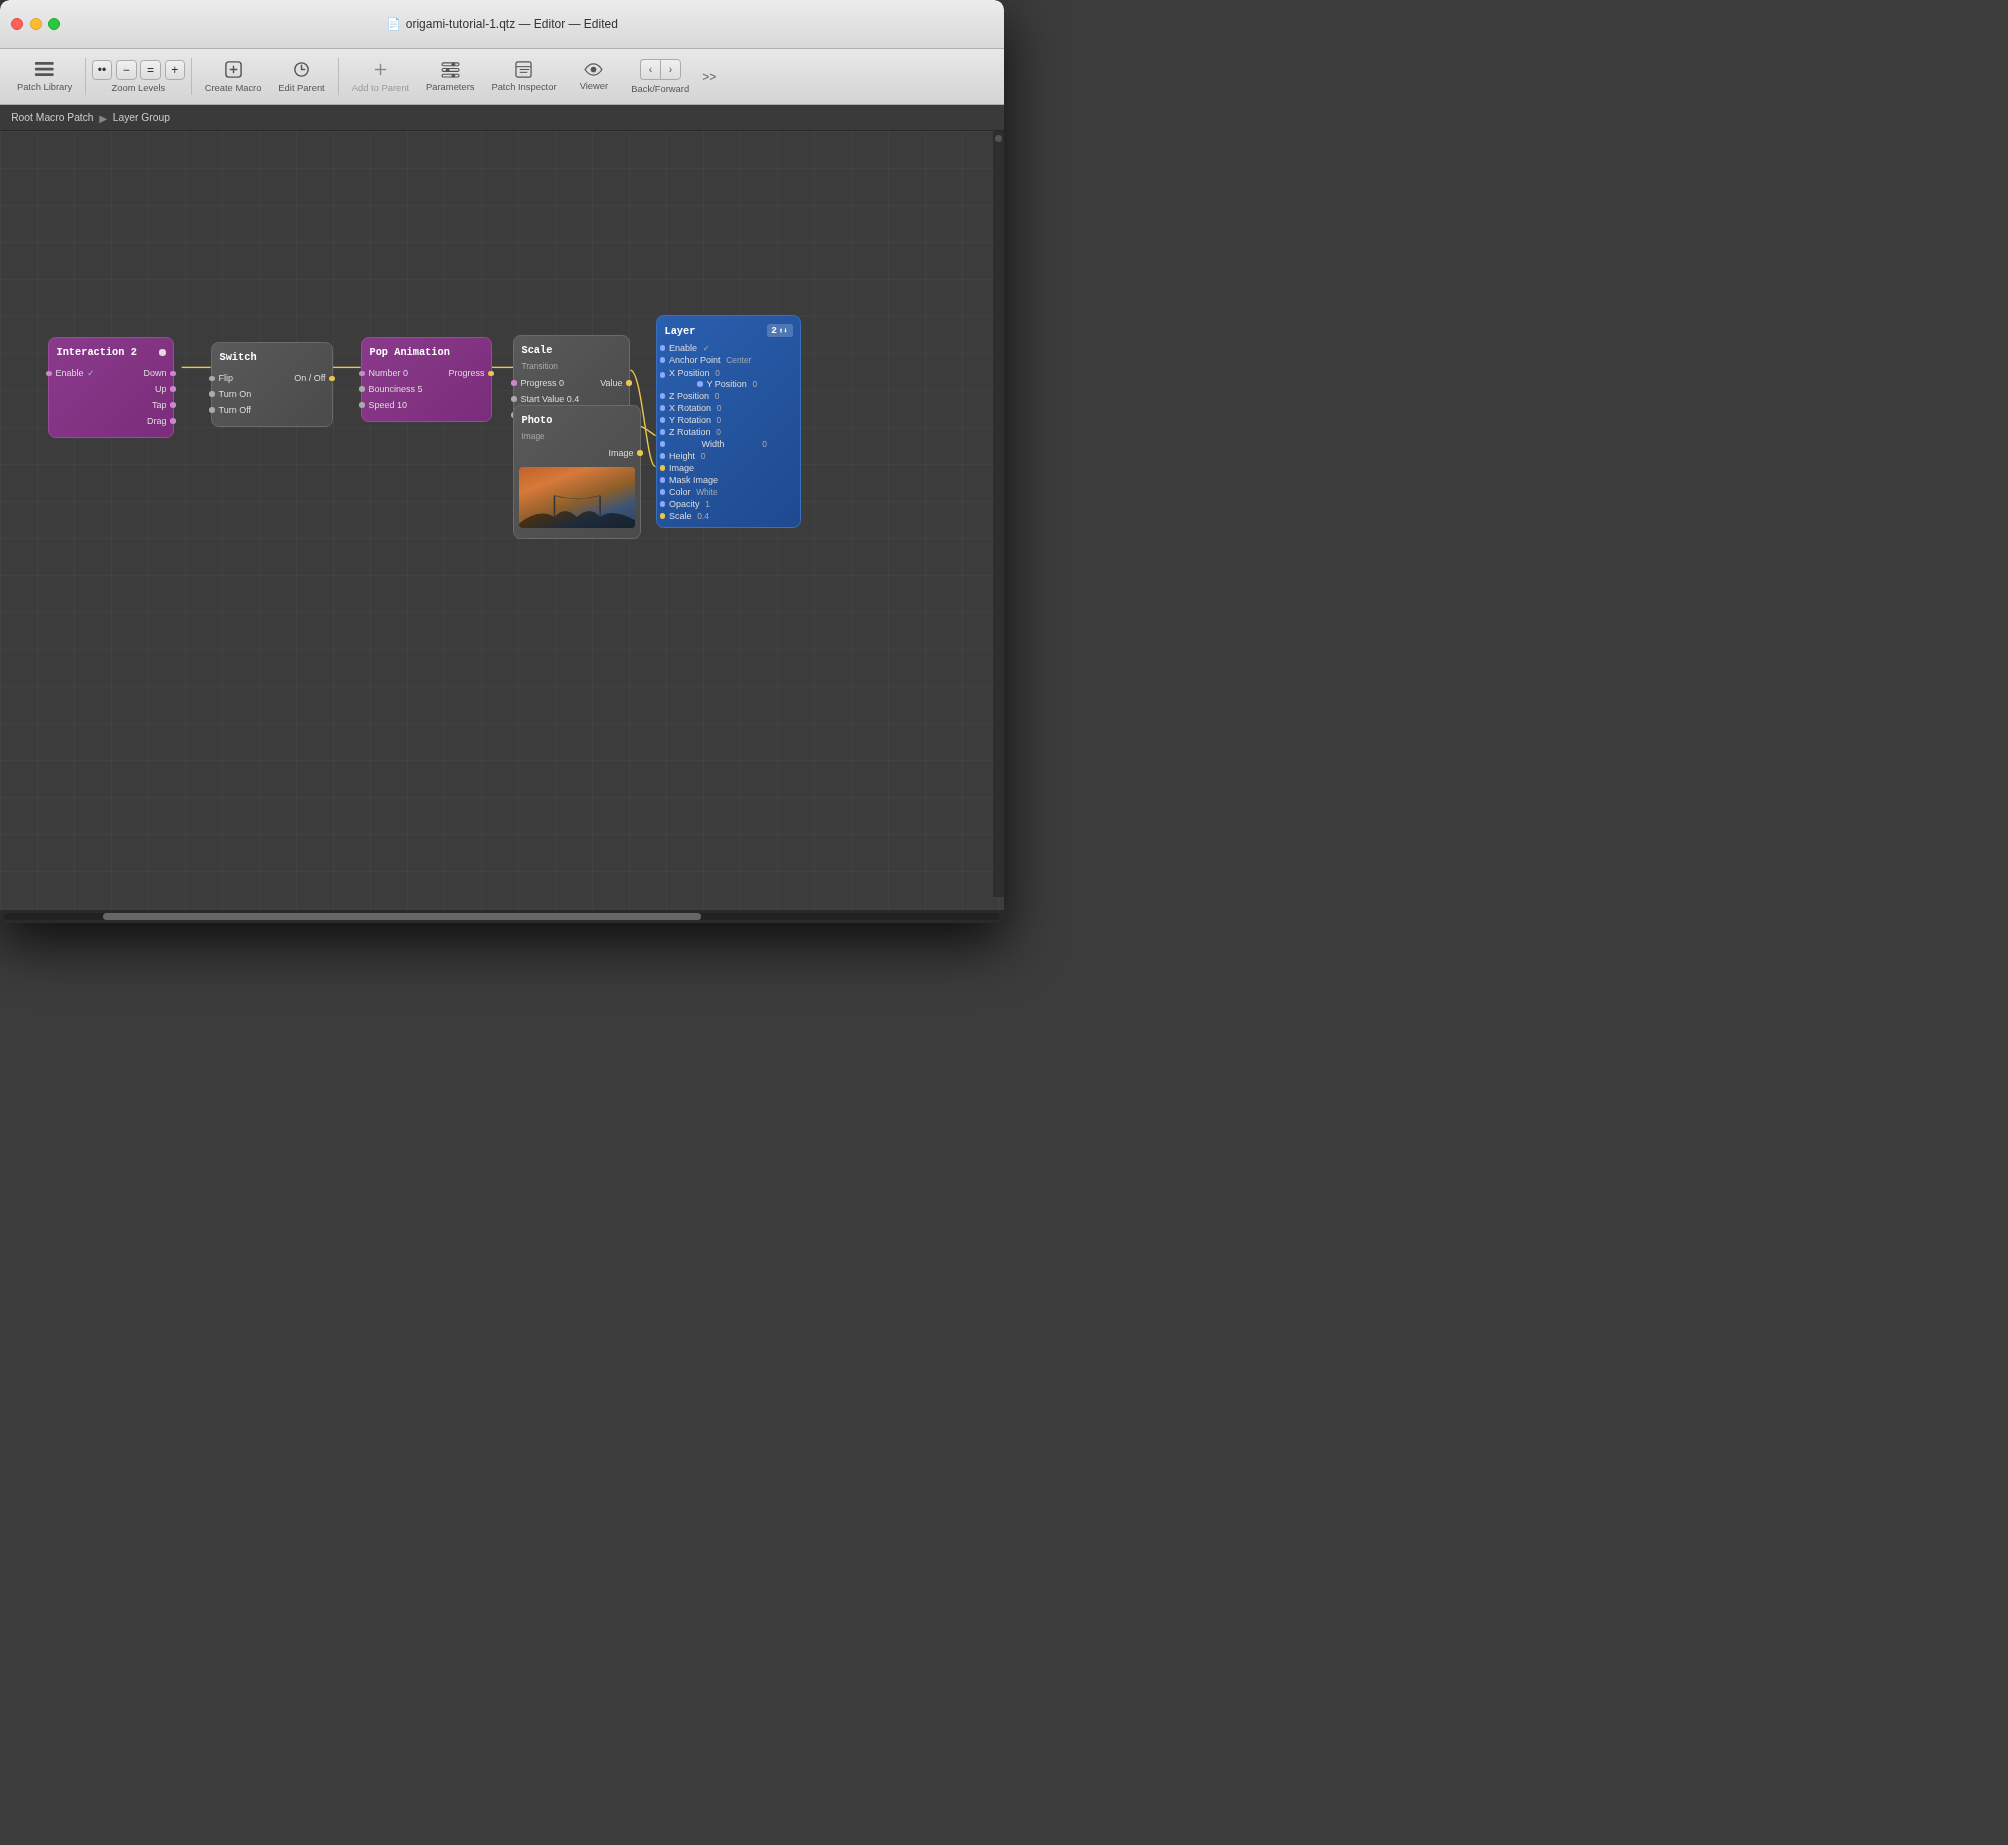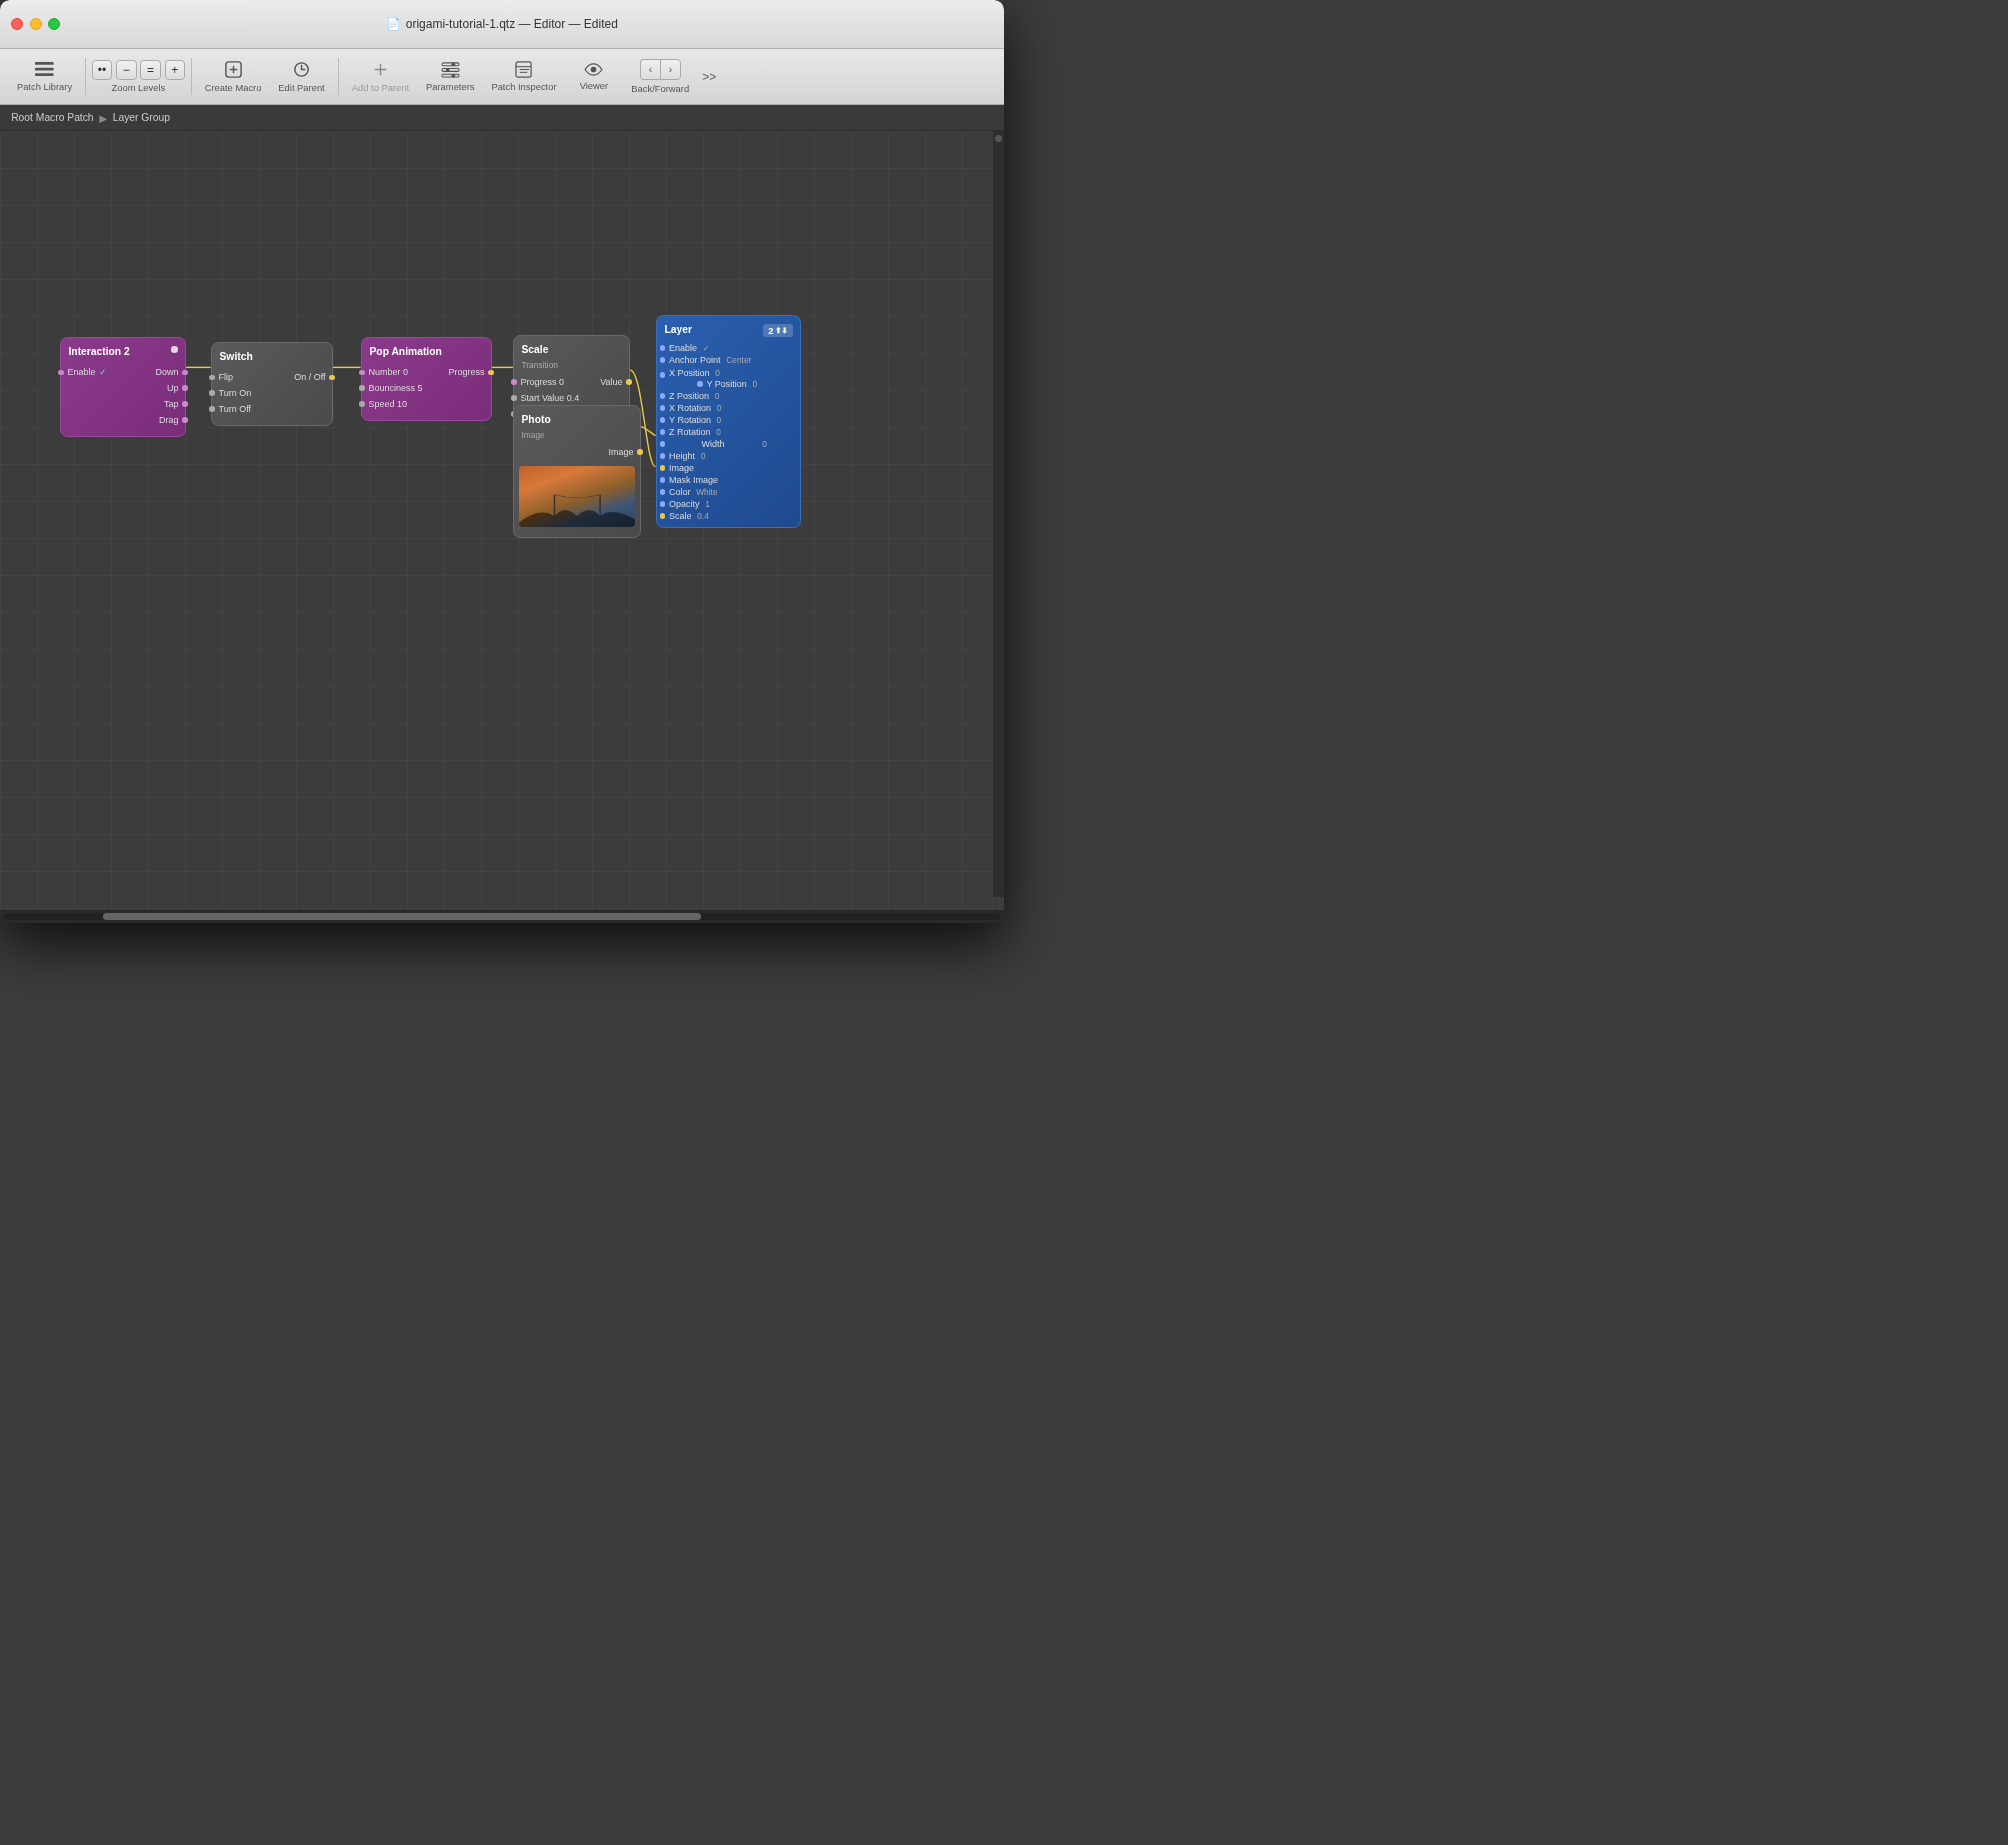--- a/index.html
+++ b/index.html
@@ -143,21 +143,23 @@
       font-size: 9.4px;
       min-width: 112px;
       cursor: move;
     }
     .patch-header {
       padding: 2.8px 7.5px 4.7px 7.5px;
       font-size: 10.3px;
       font-weight: 600;
       color: #fff;
       display: flex;
+      align-items: center;
       justify-content: space-between;
+      font-family: Liberation Mono, monospace;
     }
     .patch-dot {
       width: 6.6px; height: 6.6px;
       border-radius: 50%;
       background: #fff;
       opacity: 0.8;
     }
     .patch-body {
       display: flex;
       padding: 1.9px 0;
@@ -190,21 +192,21 @@
     .port-value {
       font-size: 8.4px;
       color: #aaa;
       margin-left: 1.9px;
     }
     .check { color: #7cf; font-size: 8.4px; }
     
     .node-interaction {
       background: linear-gradient(135deg, #8b3a8b, #7a2d7a);
       border: 0.9px solid #9b4a9b;
-      left: 60px;
+      left: 48px;
       top: 206px;
       width: 126px;
     }
     
     .node-switch {
       background: linear-gradient(135deg, #5a5a5a, #4a4a4a);
       border: 0.9px solid #6a6a6a;
       left: 211px;
       top: 211px;
       width: 122px;

